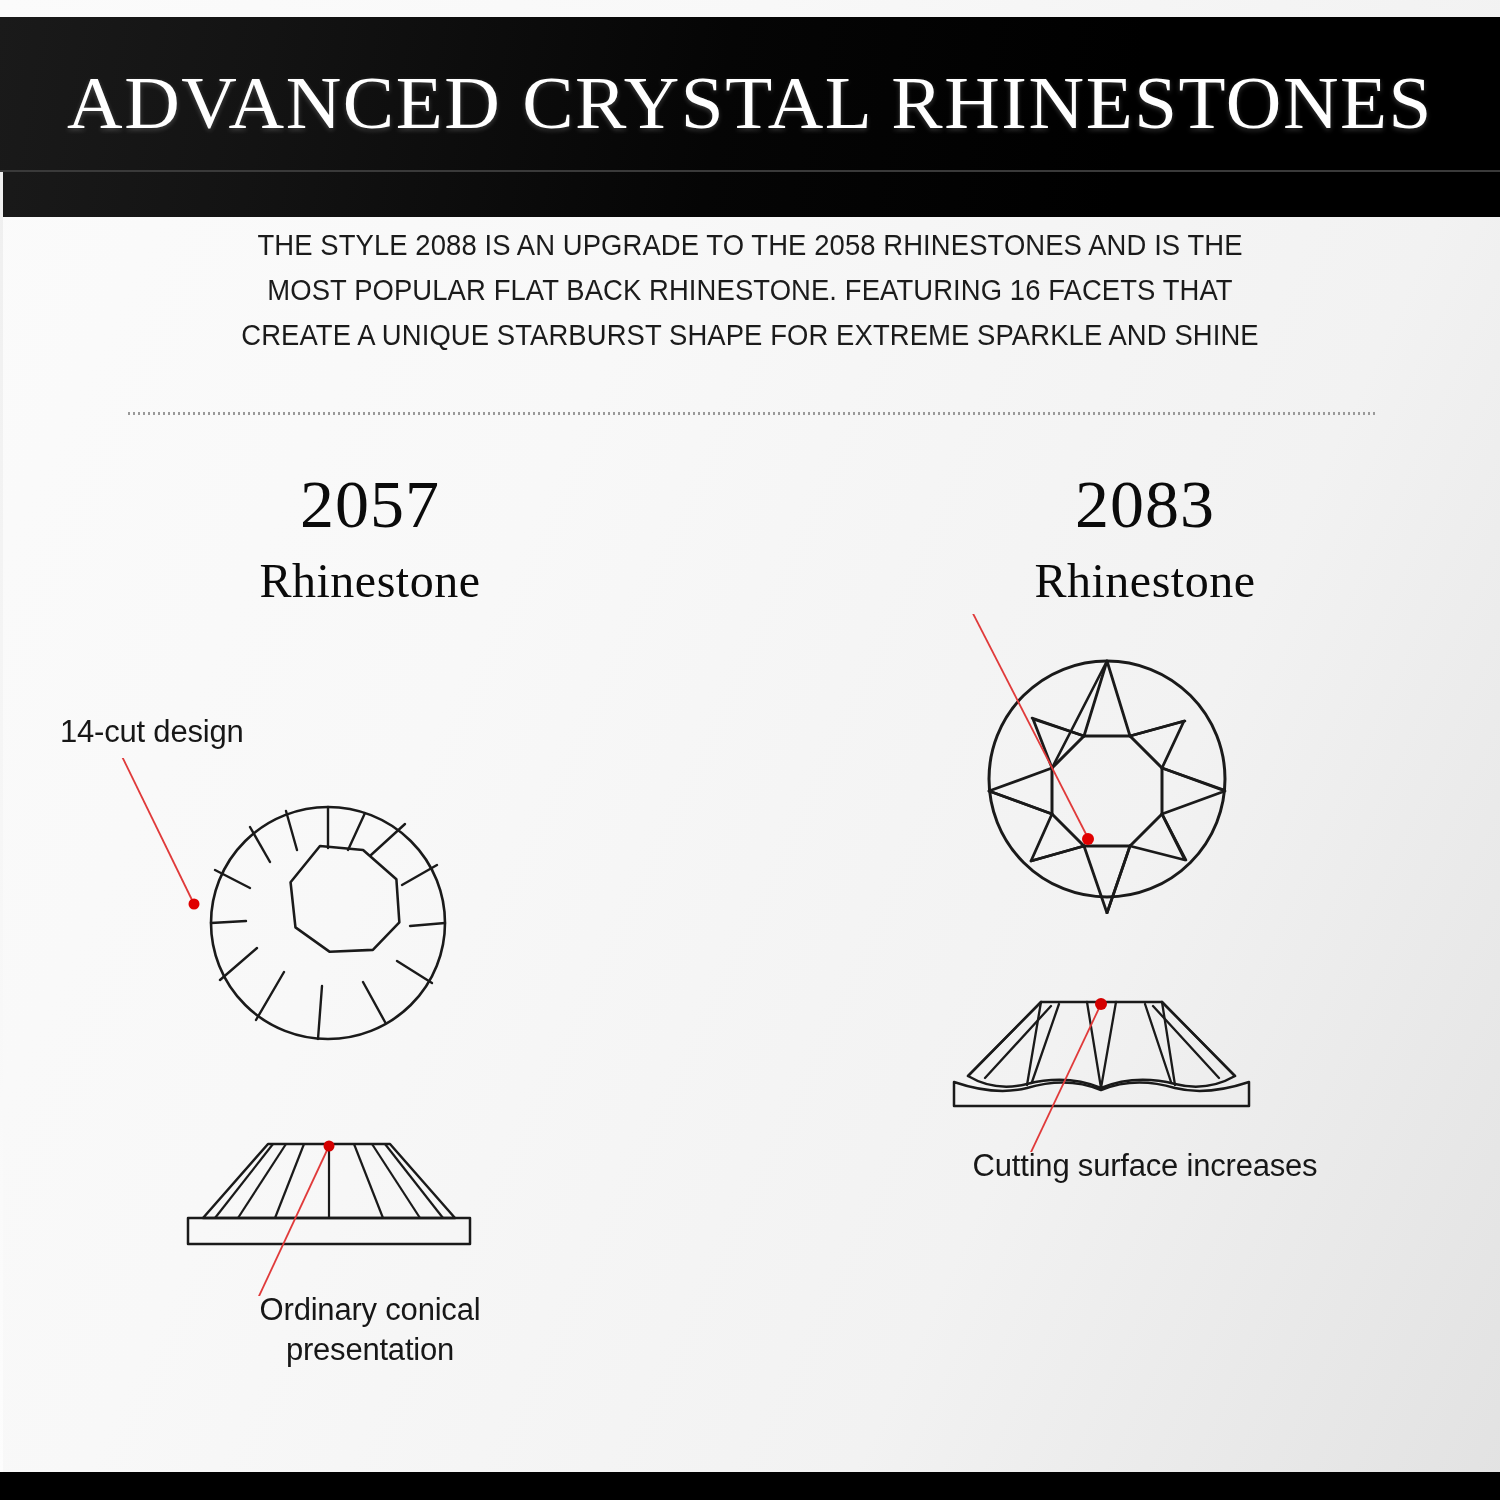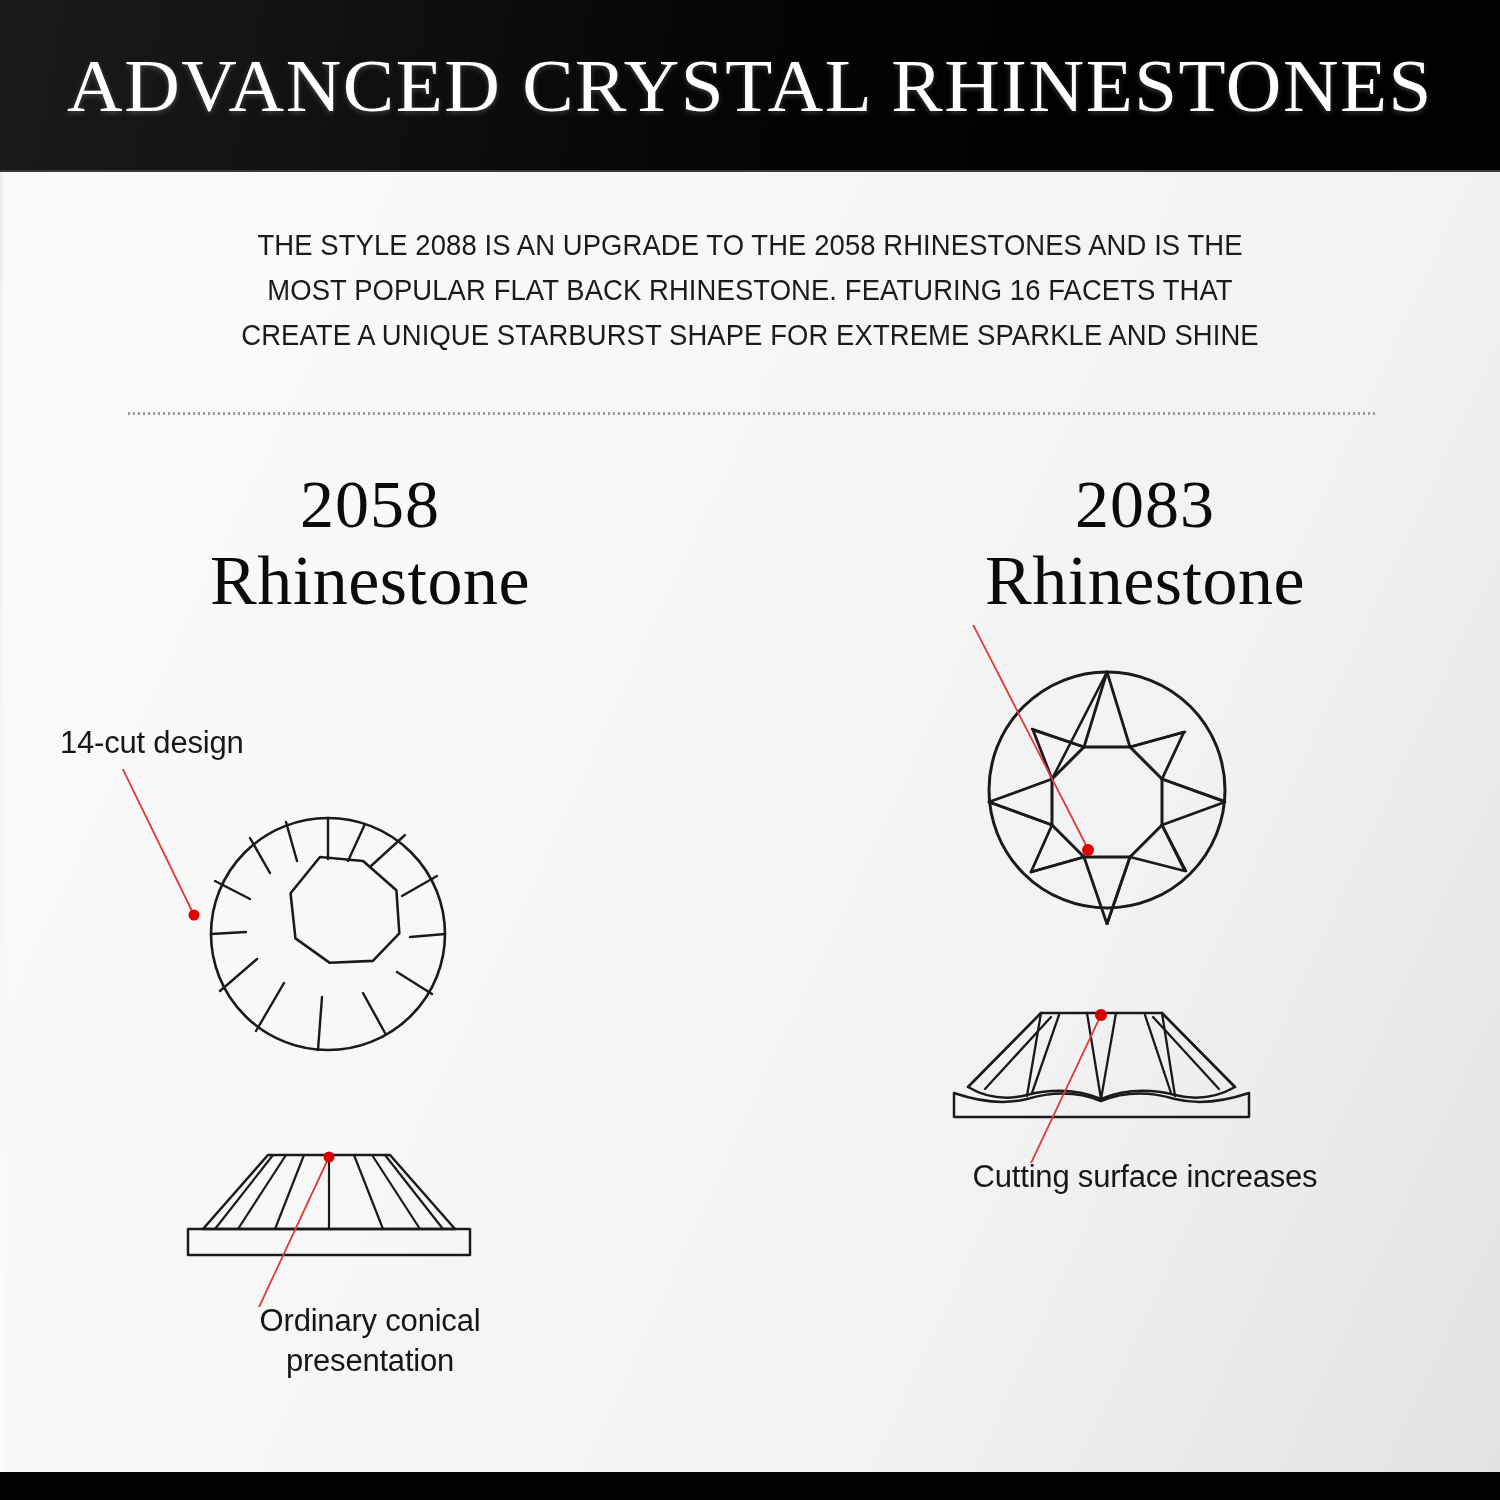--- a/index.html
+++ b/index.html
@@ -11,21 +11,21 @@
   }
   .page{
     position:relative;
     width:1500px;height:1500px;
     background:linear-gradient(115deg,#fbfbfb 0%,#f8f8f8 35%,#f2f2f2 70%,#e2e2e2 100%);
     overflow:hidden;
   }
 
   
   .header-bar{
-    position:absolute;left:0;top:0;width:1500px;height:172px;
+    position:absolute;left:0;top:17px;width:1500px;height:200px;
     background:linear-gradient(100deg,#1a1a1a 0%,#131313 18%,#050505 48%,#000000 75%,#000000 100%);
     overflow:hidden;
     text-align:right;
   }
   .header-title{
     position:absolute;left:0;top:0;width:1500px;height:172px;
     display:flex;align-items:center;justify-content:center;
     font-family:"Liberation Serif", serif;
     font-size:74px;
     letter-spacing:1.5px;
@@ -67,21 +67,21 @@
   .col-heading{
     font-family:"Liberation Serif", serif;
     color:#0b0b0b;
     text-align:center;
     line-height:1.02;
   }
   .col-heading .num{
     display:block;font-size:68px;letter-spacing:1px;
   }
   .col-heading .word{
-    display:block;font-size:70px;letter-spacing:0.5px;margin-top:6px;
+    display:block;font-size:48px;letter-spacing:0.5px;margin-top:18px;
   }
 
   .callout{
     text-align:left;
     font-family:"Liberation Sans", sans-serif;
     font-size:31px;
     color:#171717;
     letter-spacing:-0.2px;
   }
   .callout-top{margin-top:108px;}
@@ -124,21 +124,21 @@
     <span>THE STYLE 2088 IS AN UPGRADE TO THE 2058 RHINESTONES AND IS THE</span>
     <span>MOST POPULAR FLAT BACK RHINESTONE. FEATURING 16 FACETS THAT</span>
     <span>CREATE A UNIQUE STARBURST SHAPE FOR EXTREME SPARKLE AND SHINE</span>
   </div>
 
   <div class="divider"></div>
 
   <div class="col col-left">
 
     <div class="col-heading">
-      <span class="num">2058</span>
+      <span class="num">2057</span>
       <span class="word">Rhinestone</span>
     </div>
 
     <div class="callout callout-top">14-cut design</div>
 
     <div class="gem-top-wrap">
       <svg width="620" height="300" viewBox="0 0 620 300">
         <g fill="none" stroke="#1a1a1a" stroke-width="2.6" stroke-linejoin="round" stroke-linecap="round">
 
           <ellipse cx="268" cy="165" rx="117" ry="116"></ellipse>

